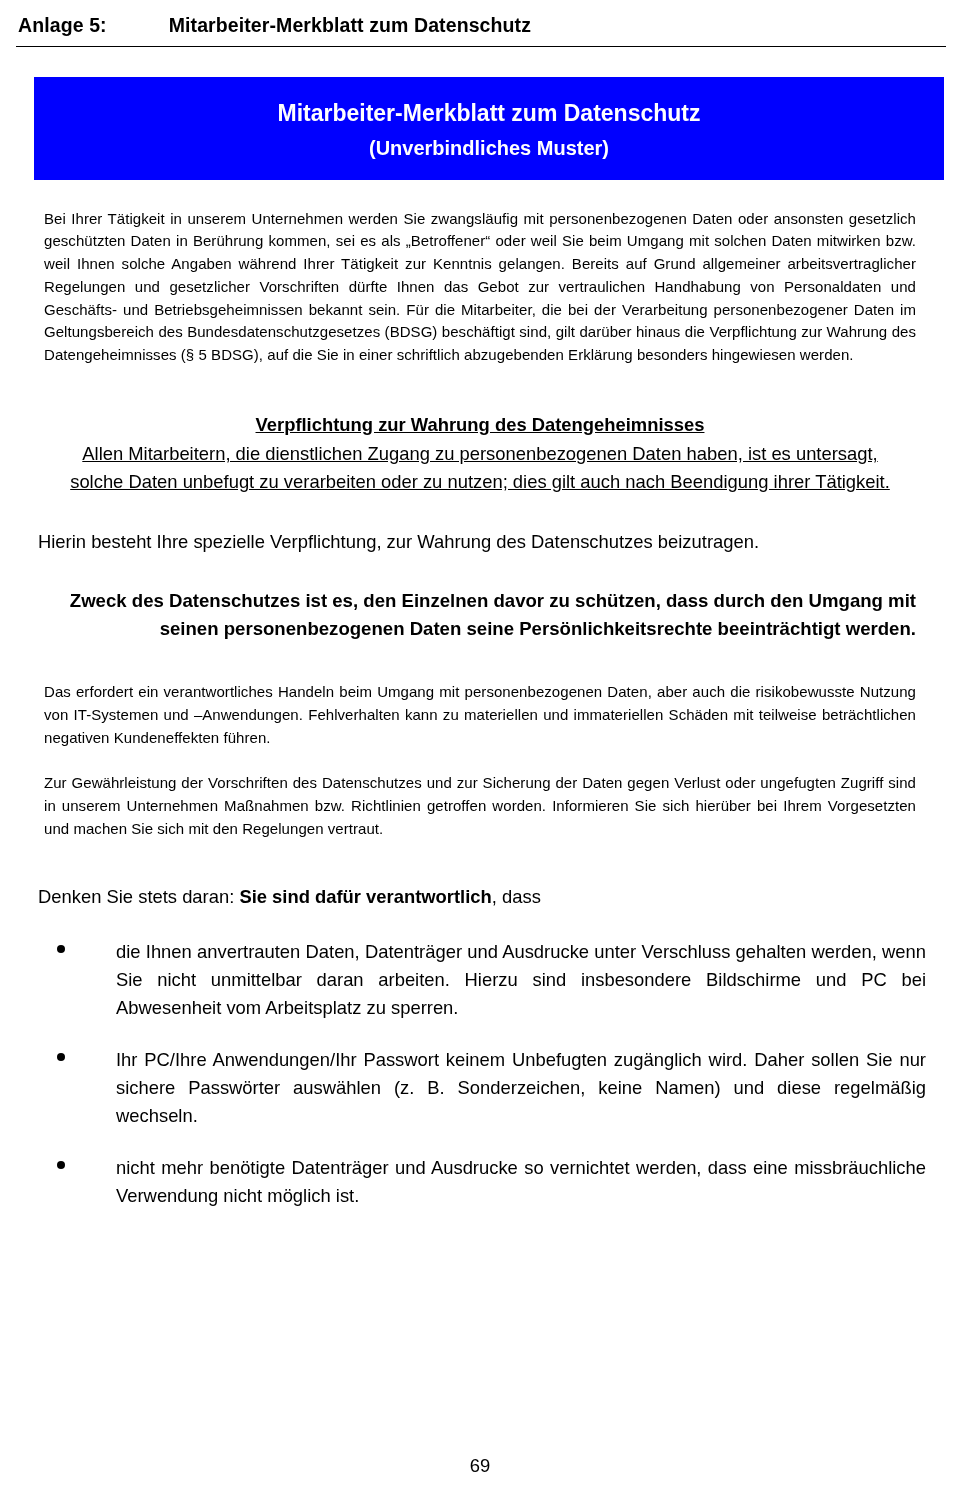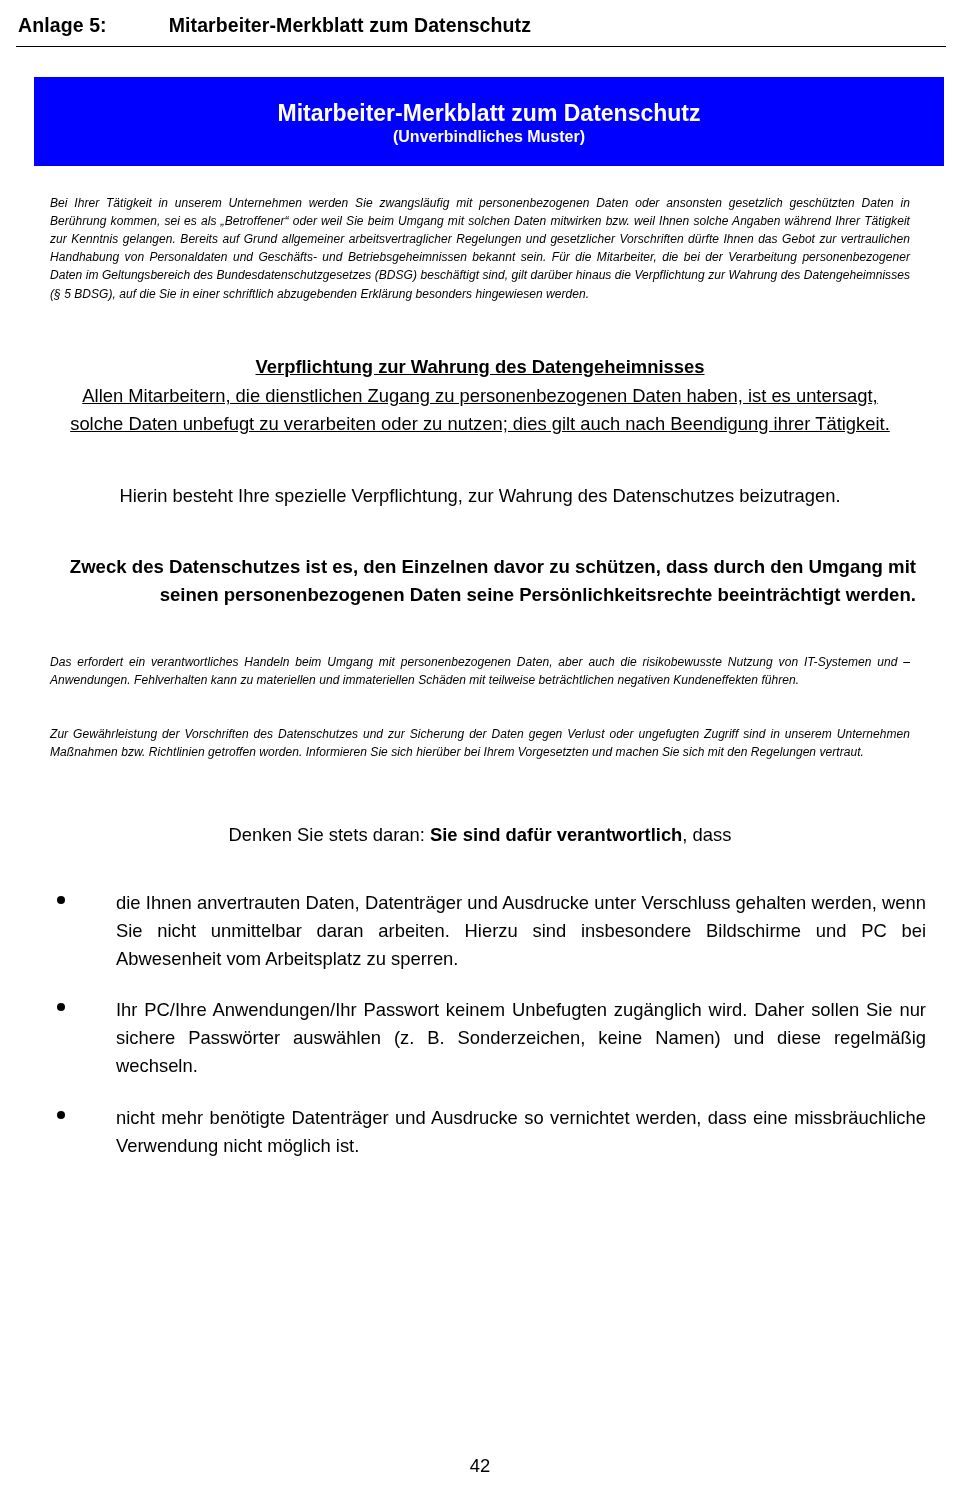--- a/index.html
+++ b/index.html
@@ -55,42 +55,42 @@
     text-align: center;
     padding: 22px 0 20px 0;
     box-sizing: border-box;
   }
   .banner .b-title {
     font-size: 23px;
     font-weight: bold;
     line-height: 1.25;
   }
   .banner .b-sub {
-    font-size: 16px;
-    font-weight: bold;
+    font-size: 20px;
+    font-weight: bold;
+    margin-top: 9px;
   }
 
   
   .body-block {
     margin-top: 28px;
     padding: 0 18px 0 18px;
   }
   p.just {
     text-align: justify;
-    font-size: 12px;
+    font-size: 15px;
     line-height: 1.515;
-    margin: 16px;
+    margin: 10px;
     letter-spacing: 0.05px;
-    font-style: italic;
   }
   p.left {
-    text-align: center;
+    text-align: left;
     font-size: 18.4px;
     line-height: 1.515;
-    margin: 16px;
+    margin: 4px;
   }
   .spacer-14 { height: 14px; }
   .spacer-24 { height: 24px; }
   .spacer-28 { height: 28px; }
   .spacer-34 { height: 34px; }
 
   
   .center-block {
     text-align: center;
     font-size: 18.4px;
@@ -205,16 +205,16 @@
       </li>
       <li>
         <span class="dot"></span>
         <span>nicht mehr benötigte Datenträger und Ausdrucke so vernichtet werden, dass eine missbräuchliche Verwendung nicht möglich ist.</span>
       </li>
     </ul>
 
   </div>
 
   <div class="footer">
-    <span>42</span>
+    <span>69</span>
   </div>
 
 </div>
 
 </body></html>

